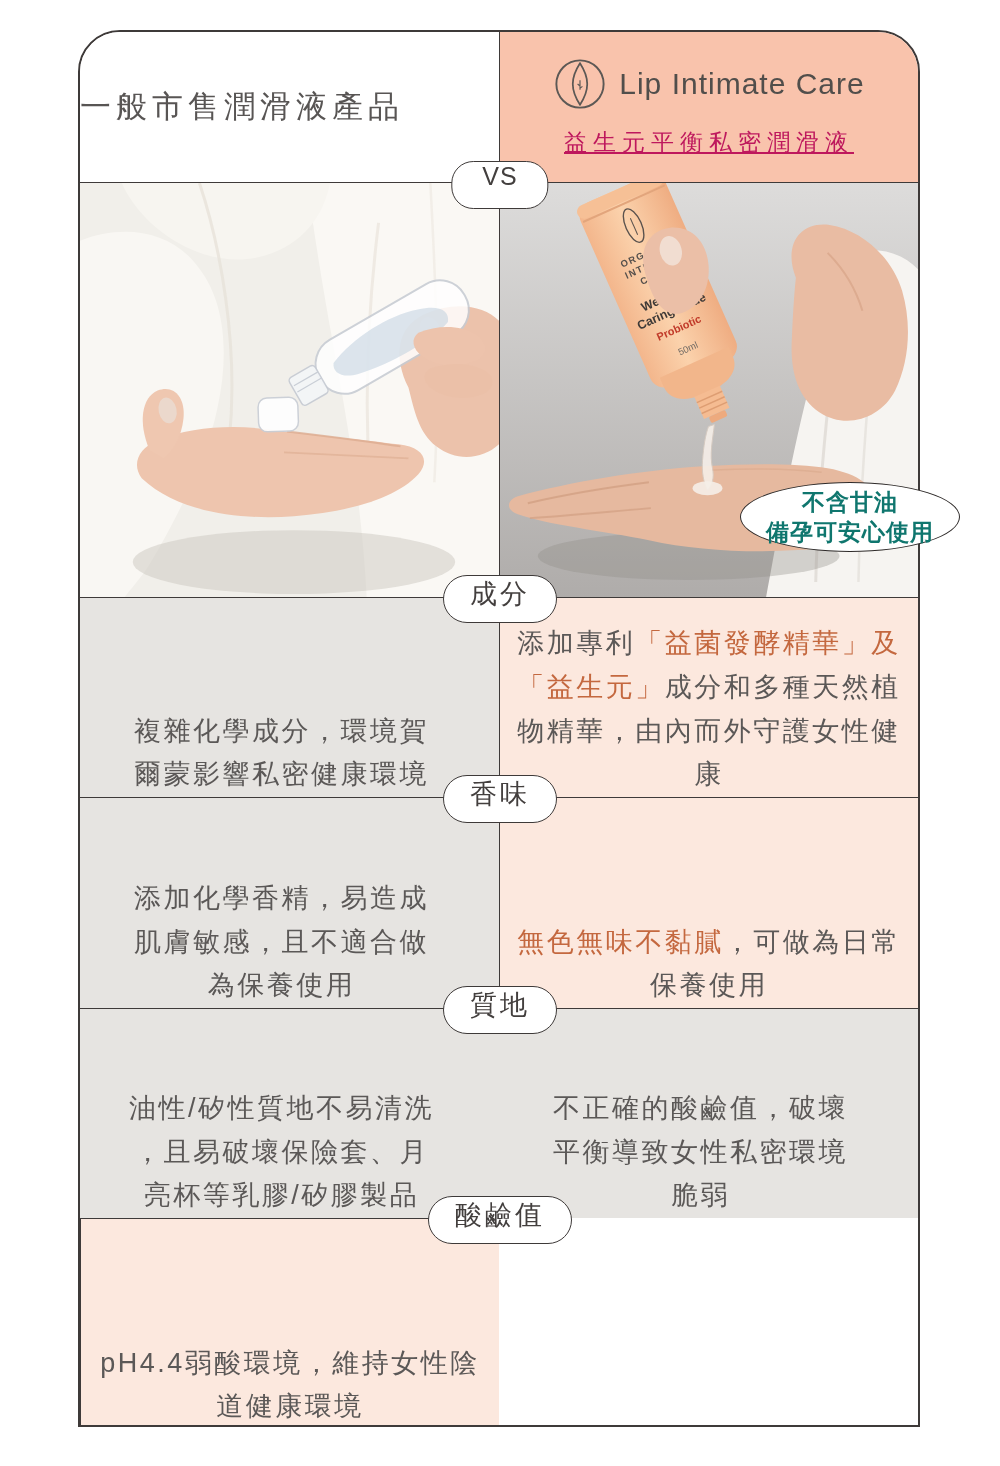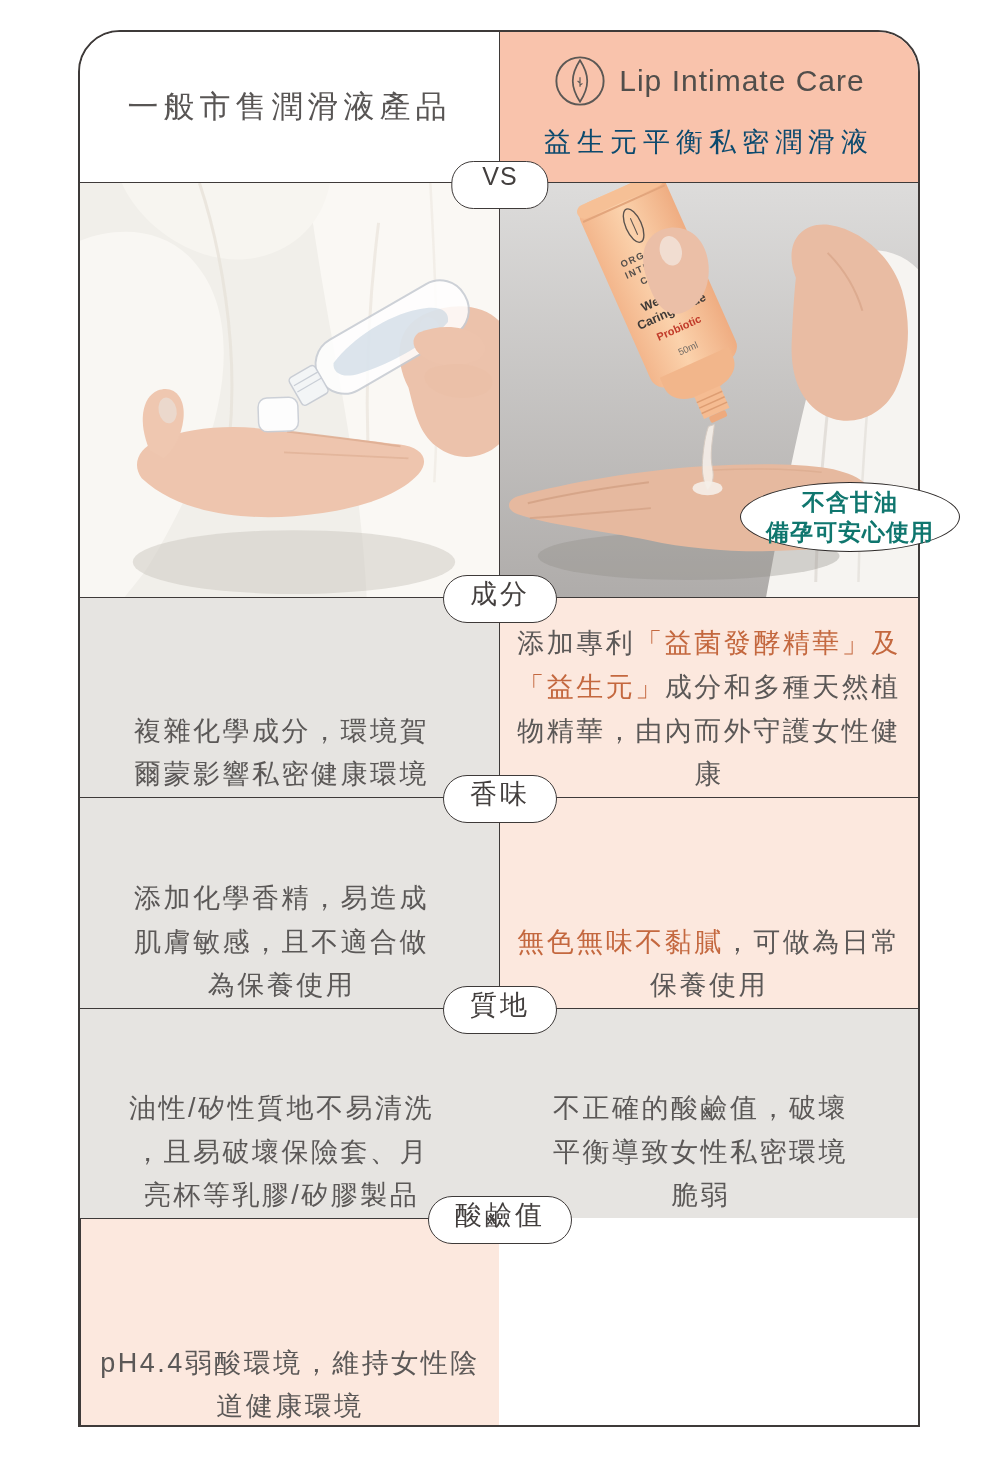--- a/index.html
+++ b/index.html
@@ -5,26 +5,26 @@
   html,body{margin:0;padding:0;background:#ffffff;}
   .page{position:relative;width:1000px;height:1466px;background:#fff;overflow:hidden;
         font-family:"Liberation Sans","DejaVu Sans",sans-serif;color:var(--text,#5B5857);}
   .board{position:absolute;left:78px;top:30px;width:842px;height:1397px;box-sizing:border-box;
          border:2px solid var(--border,#3E3A39);border-radius:42px 42px 0 0;overflow:hidden;
          display:grid;grid-template-columns:1fr 1fr;
          grid-template-rows:150px 415px 200px 211px 210px 211px;background:#fff;}
   .c{position:relative;box-sizing:border-box;}
   .c.rightcol{border-left:1.5px solid var(--border,#3E3A39);}
   .c.bordertop{border-top:1.5px solid var(--border,#3E3A39);}
-  .hcell-left{background:#ffffff;display:flex;align-items:center;justify-content:center;}
+  .hcell-left{background:#ffffff;display:flex;align-items:center;}
   .hcell-right{background:var(--salmon,#F9C3AC);display:flex;flex-direction:column;align-items:center;justify-content:center;gap:16px;}
   .title-left{font-size:31px;letter-spacing:5px;color:#585554;font-weight:500;}
   .brand-row{display:flex;align-items:center;gap:12px;}
   .brand-name{font-size:30px;letter-spacing:1px;color:#514E4B;font-weight:400;}
-  .brand-sub{font-size:27px;letter-spacing:6px;color:#0c4a6e;font-weight:500;}
+  .brand-sub{font-size:23px;letter-spacing:6px;color:#be185d;font-weight:500;text-decoration:underline;}
   .photo{overflow:hidden;}
   .photo svg{display:block;width:100%;height:100%;}
   .cell-left{background:var(--gray-cell,#E6E4E1);}
   .cell-right{background:var(--peach-cell,#FCE8DE);}
   .txtcell{display:flex;align-items:flex-end;justify-content:center;text-align:center;}
   .txtcell p{margin:0;font-size:27px;letter-spacing:2.5px;line-height:1.62;
              word-break:break-all;line-break:anywhere;}
   .cell-left.txtcell{padding:10px 58px 0 42px;}
   .cell-right.txtcell{padding:10px 17px 0 17px;}
   .accent{color:var(--accent,#C4683F);}

